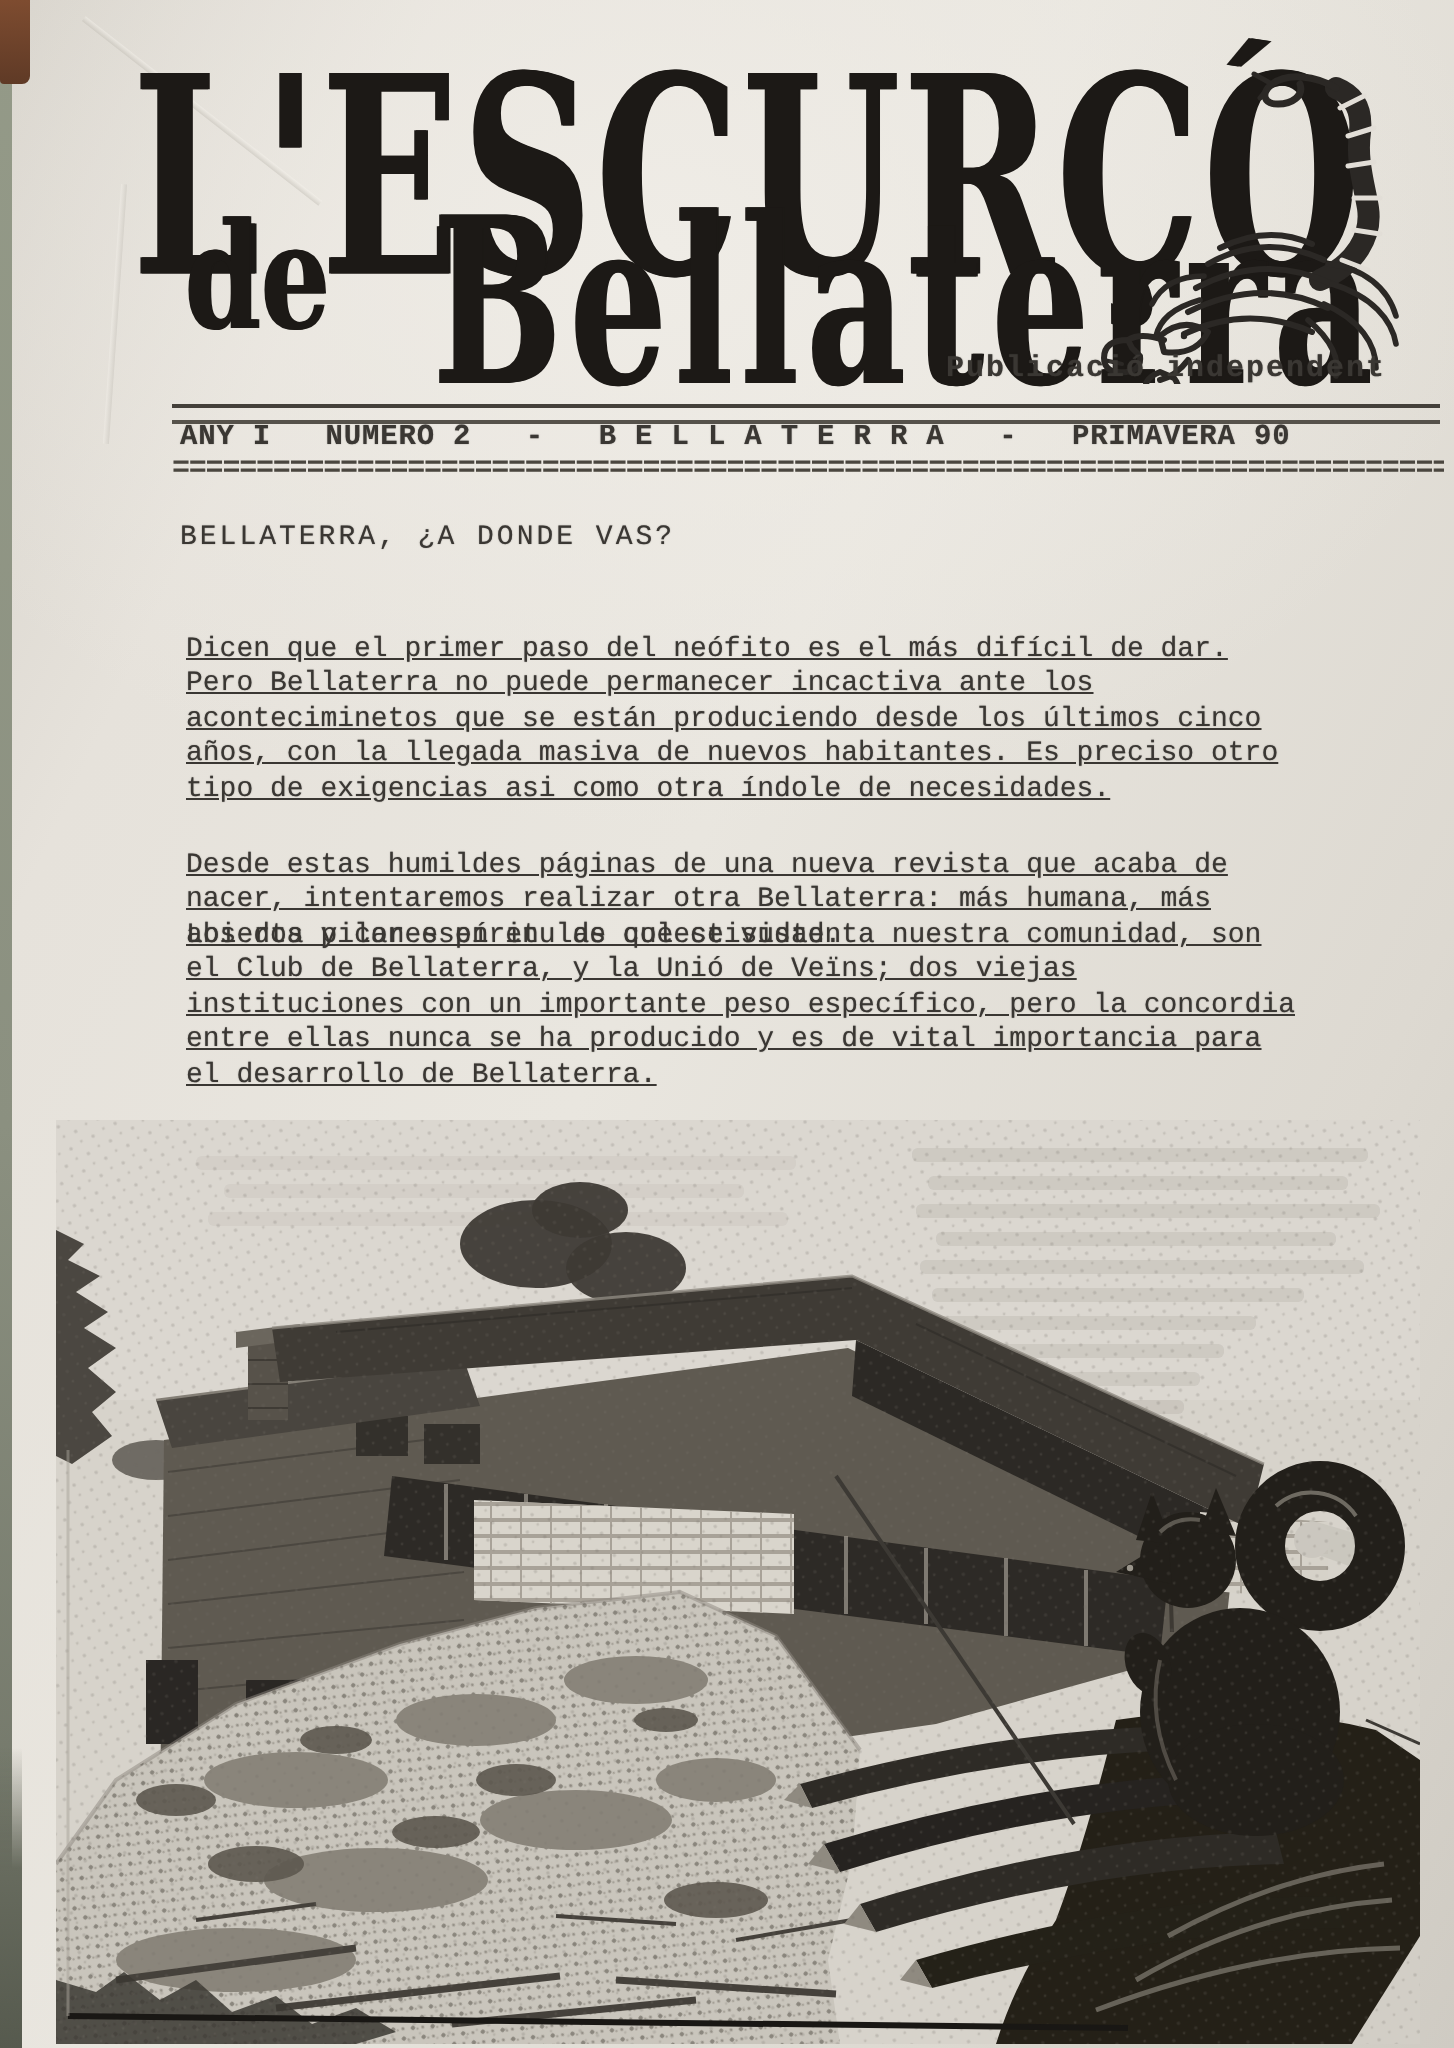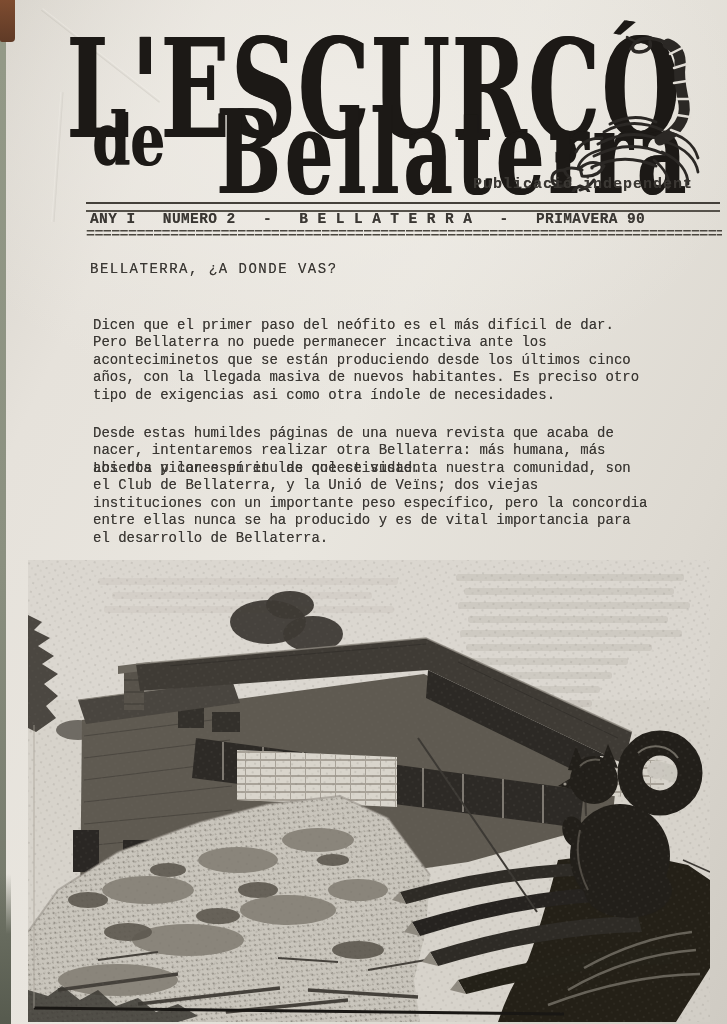--- a/index.html
+++ b/index.html
@@ -28,21 +28,21 @@
   .masthead-accent{left:604px;top:6px;font-size:74px;transform:scale(1,1.1) rotate(8deg);text-shadow:1.5px 0 0 #1c1916;}
   .masthead-de{left:92px;top:96px;font-size:64px;transform:scale(0.85,1.15);}
   .masthead-sub{left:216px;top:84px;font-size:98px;letter-spacing:5px;transform:scale(0.78,1.18);font-size:98px;}
 
   .mono{color:#3a3733;text-shadow:0 0 .6px rgba(58,55,51,.6);}
   .tagline{position:absolute;right:34px;top:176px;font-size:15px;font-weight:bold;letter-spacing:1px;text-align:center;}
   .double-rule{position:absolute;left:86px;top:202px;width:634px;height:6px;border-top:2px solid #44403a;border-bottom:2px solid #56524b;}
   .issue-line{position:absolute;left:90px;top:211px;font-size:14.5px;font-weight:bold;white-space:pre;letter-spacing:.4px;}
   .equals-row{position:absolute;left:86px;top:226px;width:636px;height:17px;overflow:hidden;font-size:15px;font-weight:bold;white-space:pre;letter-spacing:-.6px;color:#4a463f;}
   .article-title{position:absolute;left:90px;top:261px;width:600px;text-align:left;font-size:14px;letter-spacing:1.5px;white-space:pre;}
-  .para{position:absolute;left:93px;width:612px;font-size:14px;line-height:17.4px;white-space:pre-wrap;}
+  .para{position:absolute;left:93px;width:612px;font-size:14px;line-height:17.4px;white-space:pre-wrap;text-decoration:underline;}
   .p1{top:317px;} .p2{top:425px;} .p3{top:460px;}
 
   .scorpion{position:absolute;left:540px;top:20px;width:178px;height:172px;}
   .cover-photo{position:absolute;left:28px;top:560px;width:682px;height:462px;}
 </style>
 </head>
 <body>
 
 <div class="paper"></div>
 <div class="corner-tab"></div>

